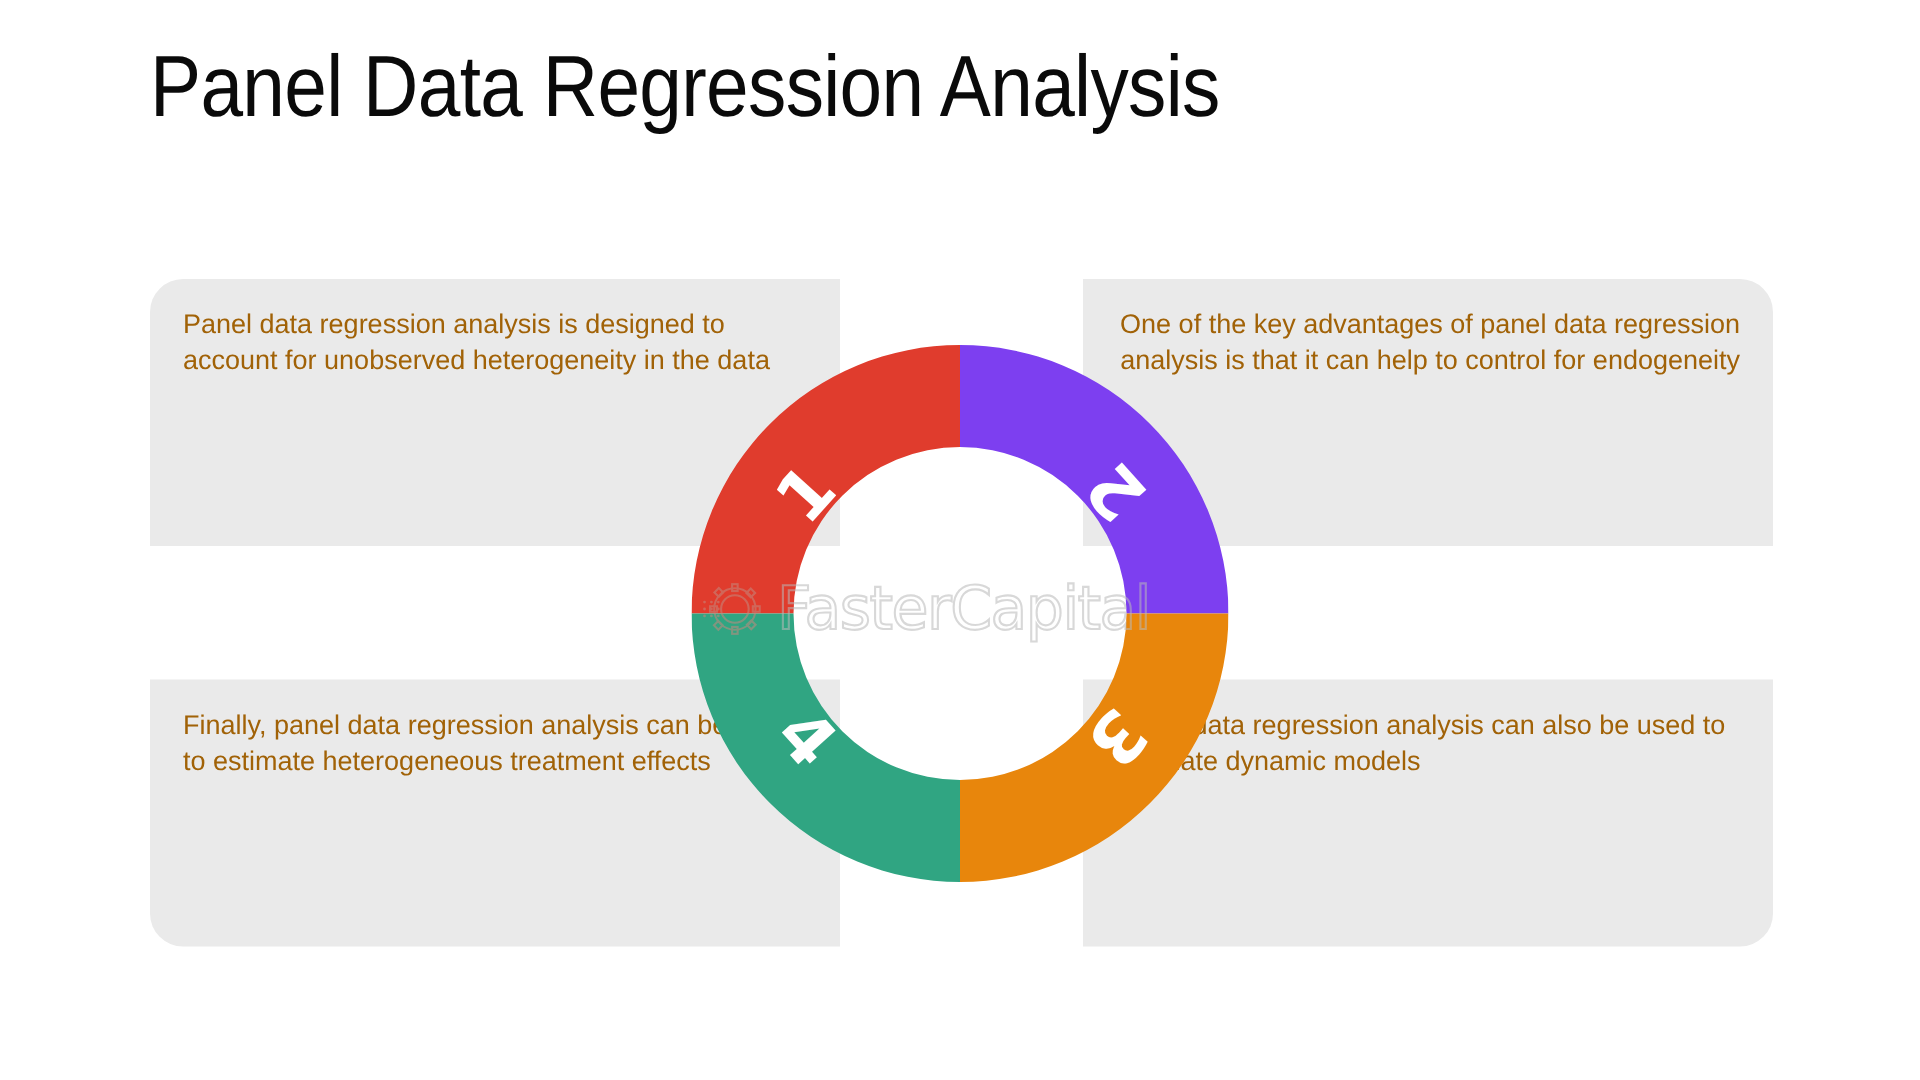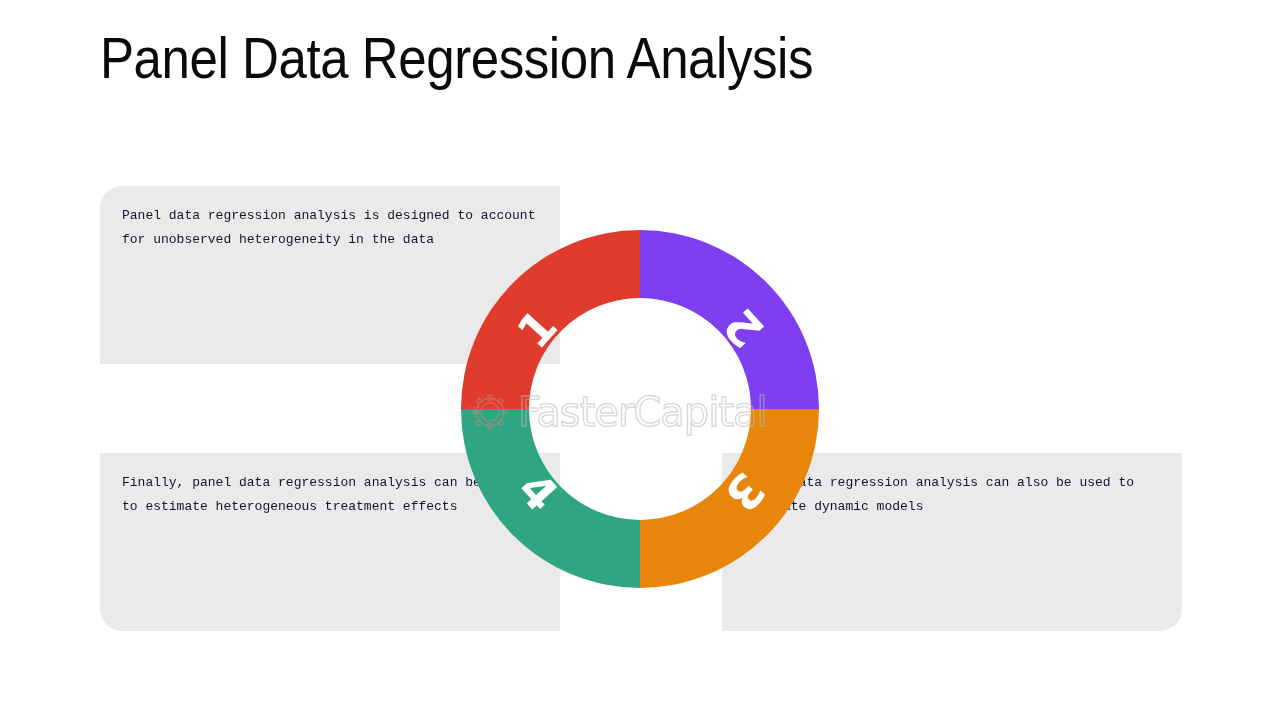--- a/index.html
+++ b/index.html
@@ -35,24 +35,24 @@
   }
 
   
   .card {
     position: absolute;
     background: #eaeaea;
     padding: 18px 22px;
   }
 
   .card-text {
-    font-size: 13px;
+    font-size: 18px;
     line-height: 24px;
-    color: #0f172a;
-    font-family: Liberation Mono, monospace;
+    color: #a16207;
+    font-family: Liberation Sans, sans-serif;
     white-space: pre-line;
   }
 
   #card-tl {
     left: 100px;  top: 186px;
     width: 460px; height: 178px;
     border-radius: 22px 0 0 0;
   }
   #card-tl .card-text { text-align: left; }
 
@@ -97,21 +97,21 @@
   }
 
   
   #watermark {
     position: absolute;
     left: 466px;
     top: 383px;
     width: 352px;
     height: 52px;
     display: flex;
-    align-items: flex-end;
+    align-items: flex-start;
     gap: 6px;
     pointer-events: none;
     opacity: 0.55;
   }
   #watermark-gear { flex: 0 0 auto; width: 46px; height: 46px; }
   #watermark-text {
     font-family: "DejaVu Sans", "Liberation Sans", sans-serif;
     font-size: 40px;
     font-weight: 400;
     letter-spacing: -1px;
@@ -124,20 +124,23 @@
 <body>
 
 <div id="slide">
 
   <div id="slide-title">Panel Data Regression Analysis</div>
 
   <div class="card" id="card-tl">
     <div class="card-text">Panel data regression analysis is designed to account for unobserved heterogeneity in the data</div>
   </div>
 
+  <div class="card" id="card-tr">
+    <div class="card-text">One of the key advantages of panel data regression analysis is that it can help to control for endogeneity</div>
+  </div>
 
   <div class="card" id="card-bl">
     <div class="card-text">Finally, panel data regression analysis can be used to estimate heterogeneous treatment effects</div>
   </div>
 
   <div class="card" id="card-br">
     <div class="card-text">Panel data regression analysis can also be used to estimate dynamic models</div>
   </div>
 
   <div id="donut-wrap">

